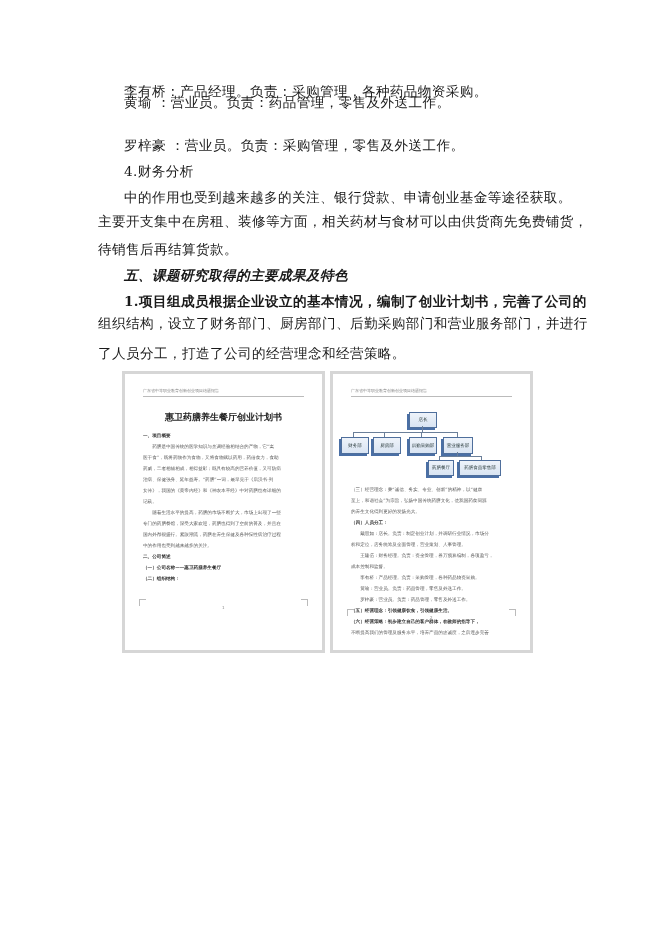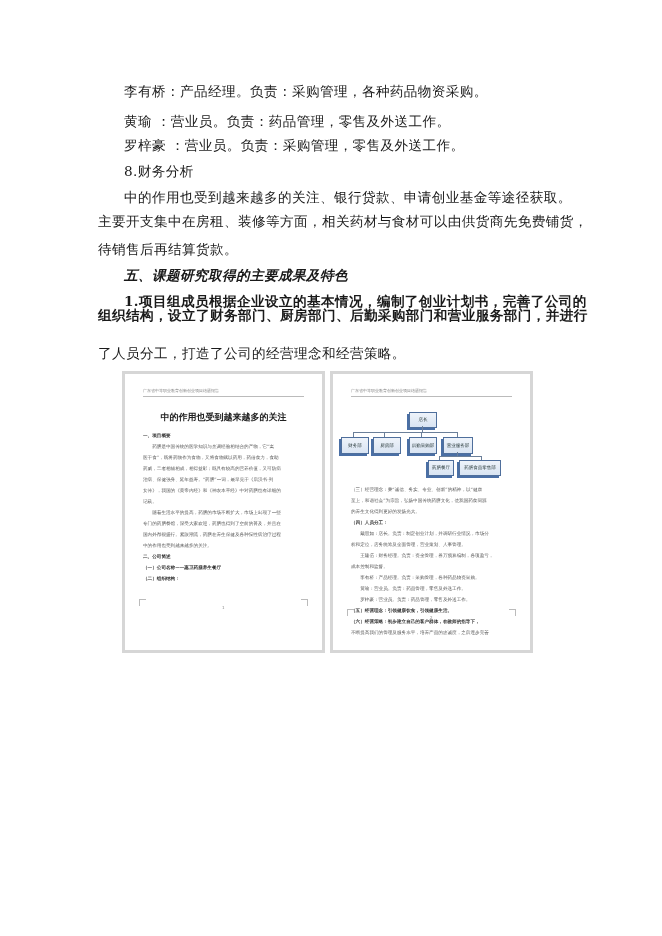--- a/index.html
+++ b/index.html
@@ -18,37 +18,37 @@
   .pgnum { position: absolute; font-size: 4px; color: #888; font-family: "DejaVu Sans", sans-serif; }
   .orgbox { position: absolute; background: linear-gradient(#eef3fa,#d9e4f2); border: 1px solid #4f6f9c;
             box-shadow: -2px 2px 0 #4a6fa5; font-size: 4.5px; color: #233; display: flex; align-items: center;
             justify-content: center; text-align: center; font-family: "DejaVu Sans", sans-serif; line-height: 6px; }
   .orgline { position: absolute; background: #6b7f99; }
 </style>
 </head>
 <body>
 
 <div class="line ind2" style="top:82px;">李有桥：产品经理。负责：采购管理，各种药品物资采购。</div>
-<div class="line ind2" style="top:112px;text-align:center;">黄瑜 ：营业员。负责：药品管理，零售及外送工作。</div>
+<div class="line ind2" style="top:93px;text-align:center;">黄瑜 ：营业员。负责：药品管理，零售及外送工作。</div>
 <div class="line ind2" style="top:136px;">罗梓豪 ：营业员。负责：采购管理，零售及外送工作。</div>
-<div class="line ind2" style="top:162px;">8.财务分析</div>
+<div class="line ind2" style="top:162px;">4.财务分析</div>
 
 <div class="line ind2" style="top:188px;">中的作用也受到越来越多的关注、银行贷款、申请创业基金等途径获取。</div>
 <div class="line ind0" style="top:214px;font-family:Liberation Mono, monospace;">主要开支集中在房租、装修等方面，相关药材与食材可以由供货商先免费铺货，</div>
 <div class="line ind0" style="top:240px;">待销售后再结算货款。</div>
 
 <div class="line ind2 bold" style="top:266px;font-style:italic;">五、课题研究取得的主要成果及特色</div>
 
 <div class="line ind2" style="top:292px;font-weight:bold;">1.项目组成员根据企业设立的基本情况，编制了创业计划书，完善了公司的</div>
-<div class="line ind0" style="top:306px;font-weight:bold;">组织结构，设立了财务部门、厨房部门、后勤采购部门和营业服务部门，并进行</div>
+<div class="line ind0" style="top:314px;">组织结构，设立了财务部门、厨房部门、后勤采购部门和营业服务部门，并进行</div>
 <div class="line ind0" style="top:344px;">了人员分工，打造了公司的经营理念和经营策略。</div>
 
 <div class="frame" style="left:122px; top:371px; width:203px; height:282px;">
   <div class="pg-header">广东省中等职业教育创新创业项目结题报告</div>
-  <div class="pg-title" style="top:37px;">中的作用也受到越来越多的关注</div>
+  <div class="pg-title" style="top:37px;">惠卫药膳养生餐厅创业计划书</div>
   <div id="left-lines">
       <div class="pg-text b" style="top: 56px; left: 18px; right: 14px;">一、项目概要</div>
       <div class="pg-text" style="top: 67px; left: 18px; right: 14px;">　　药膳是中国传统的医学知识与烹调经验相结合的产物，它“寓</div>
       <div class="pg-text" style="top: 78px; left: 18px; right: 14px;">医于食”，既将药物作为食物，又将食物赋以药用，药借食力，食助</div>
       <div class="pg-text" style="top: 89px; left: 18px; right: 14px;">药威，二者相辅相成，相得益彰；既具有较高的营养价值，又可防病</div>
       <div class="pg-text" style="top: 100px; left: 18px; right: 14px;">治病、保健强身、延年益寿。“药膳”一词，最早见于《后汉书·列</div>
       <div class="pg-text" style="top: 111px; left: 18px; right: 14px;">女传》，我国的《黄帝内经》和《神农本草经》中对药膳也有详细的</div>
       <div class="pg-text" style="top: 122px; left: 18px; right: 14px;">记载。</div>
       <div class="pg-text" style="top: 133px; left: 18px; right: 14px;">　　随着生活水平的提高，药膳的市场不断扩大，市场上出现了一些</div>
       <div class="pg-text" style="top: 144px; left: 18px; right: 14px;">专门的药膳餐馆，深受大家欢迎，药膳也得到了空前的普及，并且在</div>

